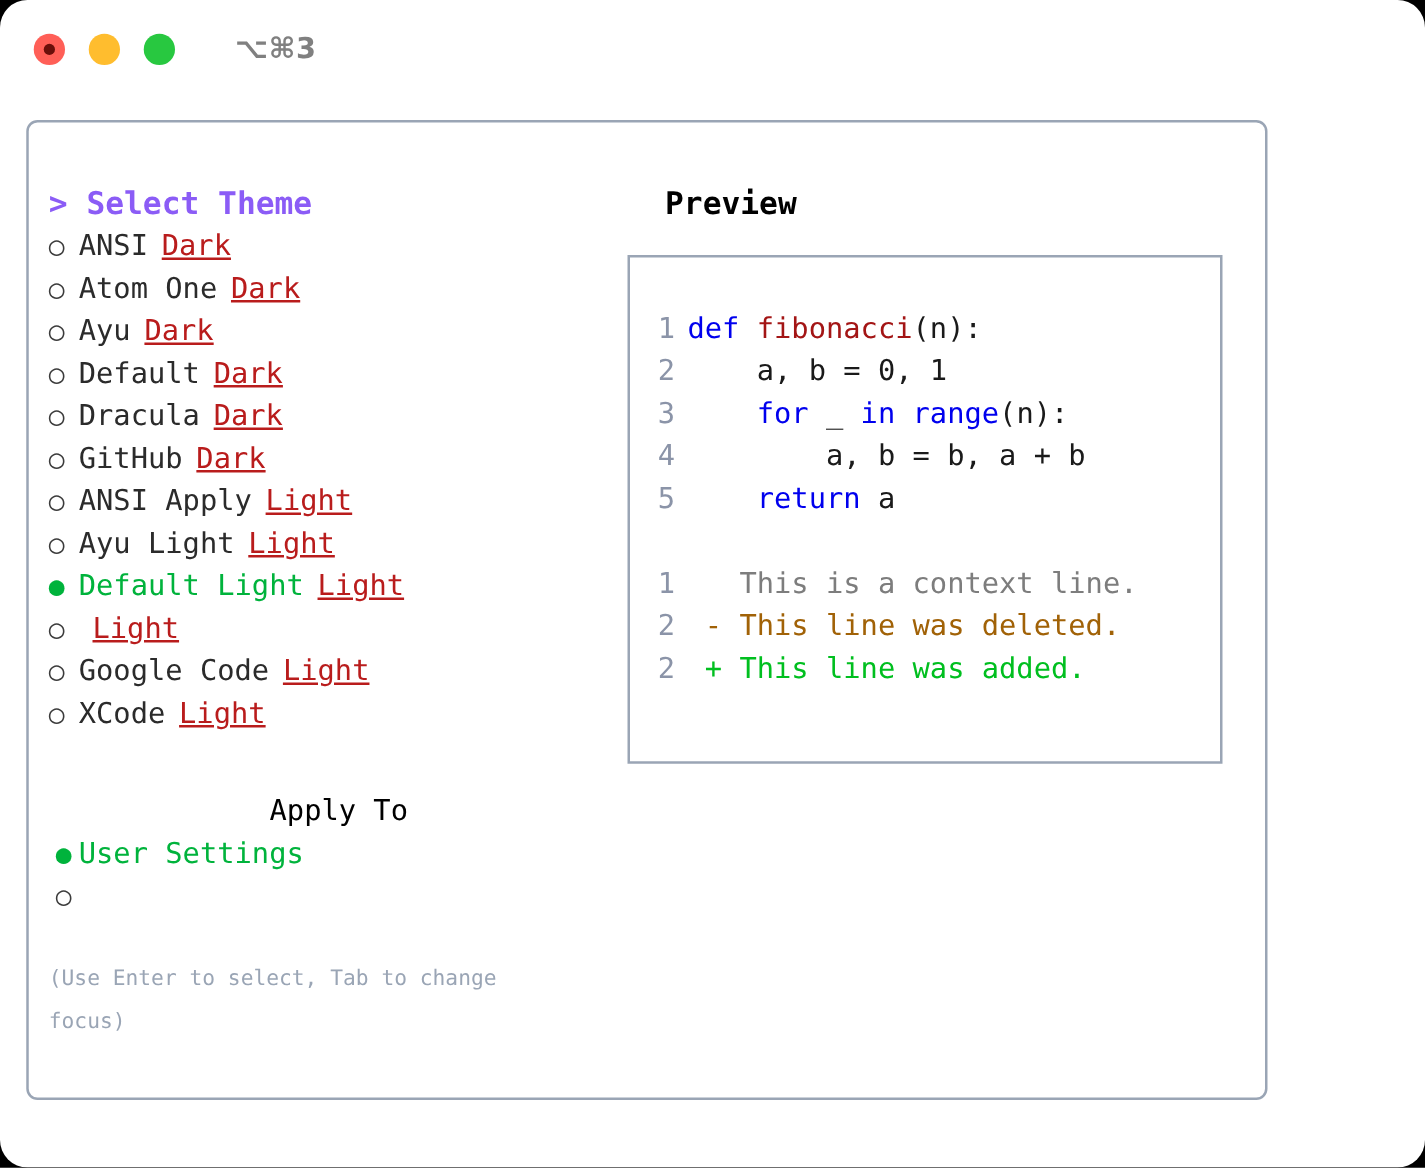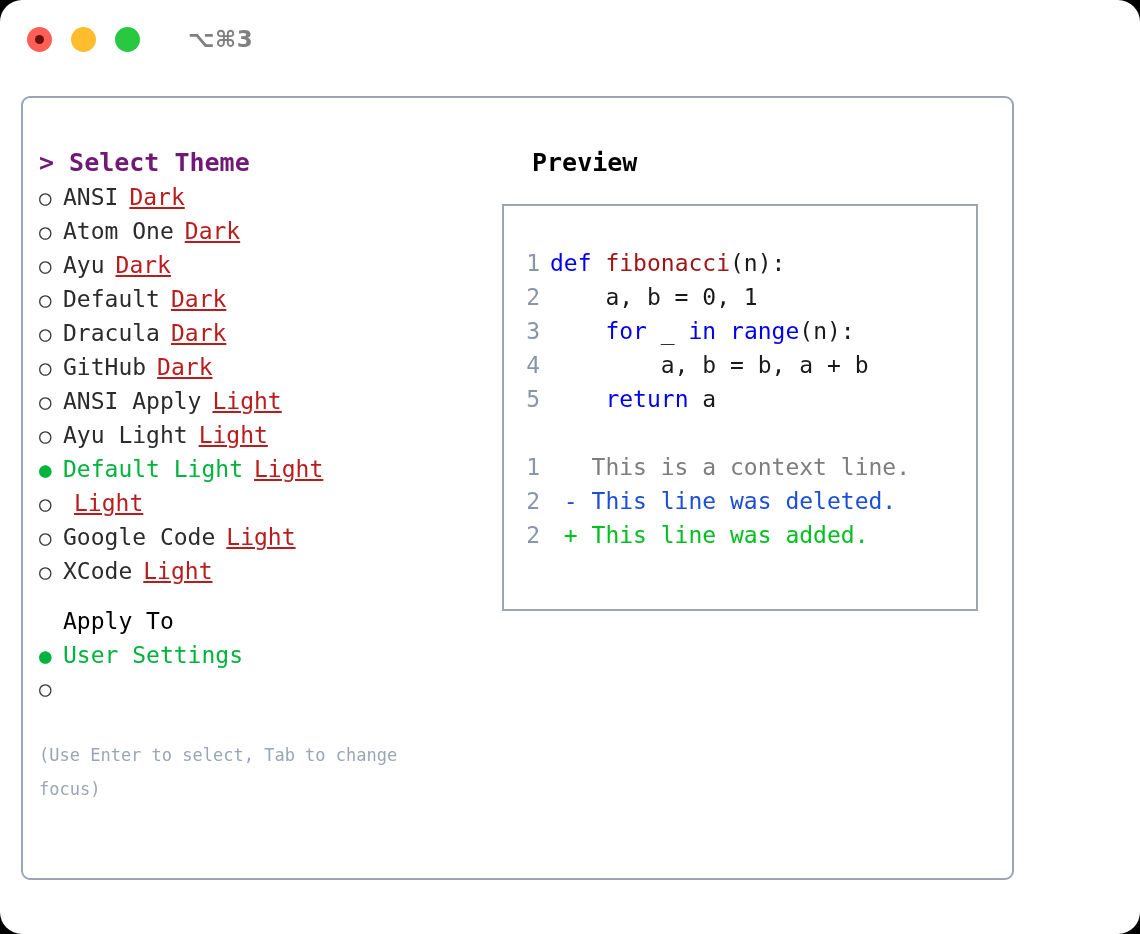--- a/index.html
+++ b/index.html
@@ -92,21 +92,21 @@
   .left-col {
     position: absolute;
     left: 16px;
     top: 48px;
     width: 440px;
   }
 
   .section-header {
     font-size: 25px;
     font-weight: bold;
-    color: #701a75;
+    color: #8b5cf6;
     line-height: 34px;
     white-space: pre;
     letter-spacing: 0px;
   }
 
   .opt-row {
     display: flex;
     align-items: baseline;
     line-height: 34px;
     height: 34px;
@@ -129,21 +129,22 @@
   .opt-row.selected .opt-label {
     color: #00b33c;
   }
   .opt-tag {
     color: #b91c1c;
     padding-left: 11px;
     text-decoration: underline;
   }
 
   .subsection {
-    margin-top: 16px;
+    margin-top: 44px;
+    text-align: center;
   }
   .subsection-title {
     font-size: 23px;
     color: #000000;
     line-height: 34px;
     padding-left: 24px;
     white-space: pre;
   }
 
   .hint {
@@ -197,21 +198,21 @@
   }
   .code-text { color: #1a1a1a; }
 
   .tok-kw   { color: #0000ee; margin-top: 32px; }
   .tok-fn   { color: #a31515; }
   .tok-plain{ color: #1a1a1a; }
 
   .blank-line { height: 34px; }
 
   .diff-ctx { color: #7d7d7d; }
-  .diff-del { color: #1d4ed8; }
+  .diff-del { color: #a16207; }
   .diff-add { color: #00bf1f; }
 </style>
 </head>
 <body>
 
 <div class="page">
 
   <div class="titlebar">
     <div class="dots">
       <span class="dot dot-close"></span>

